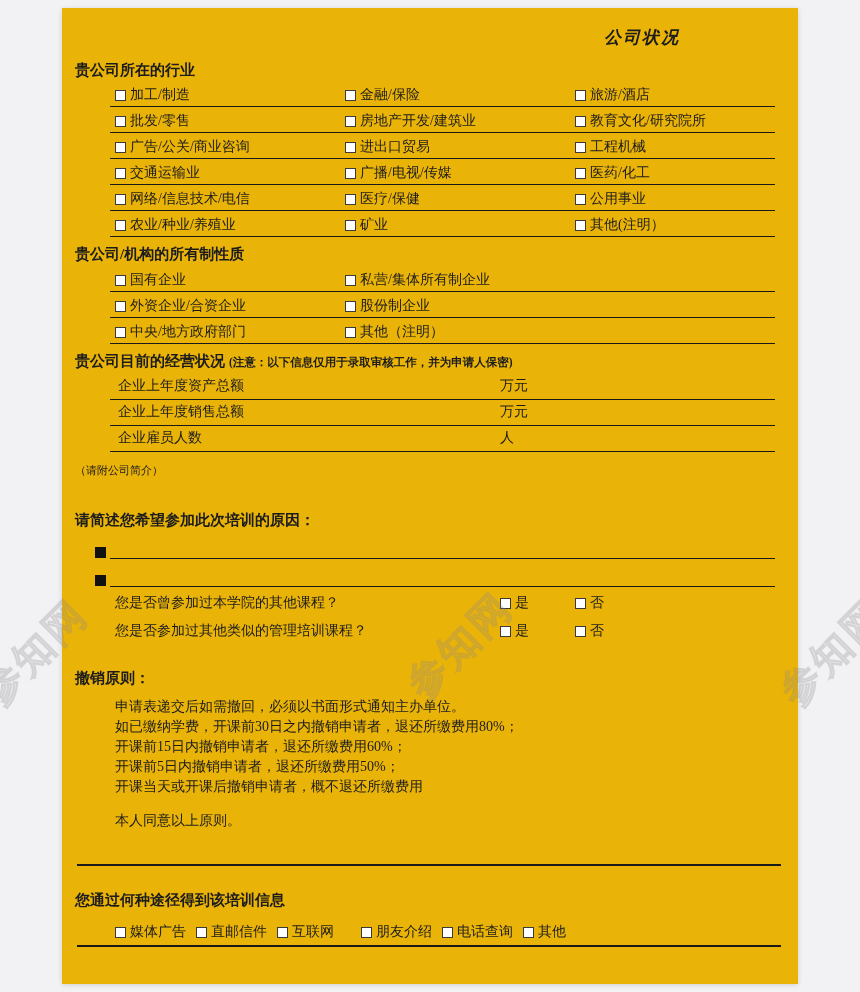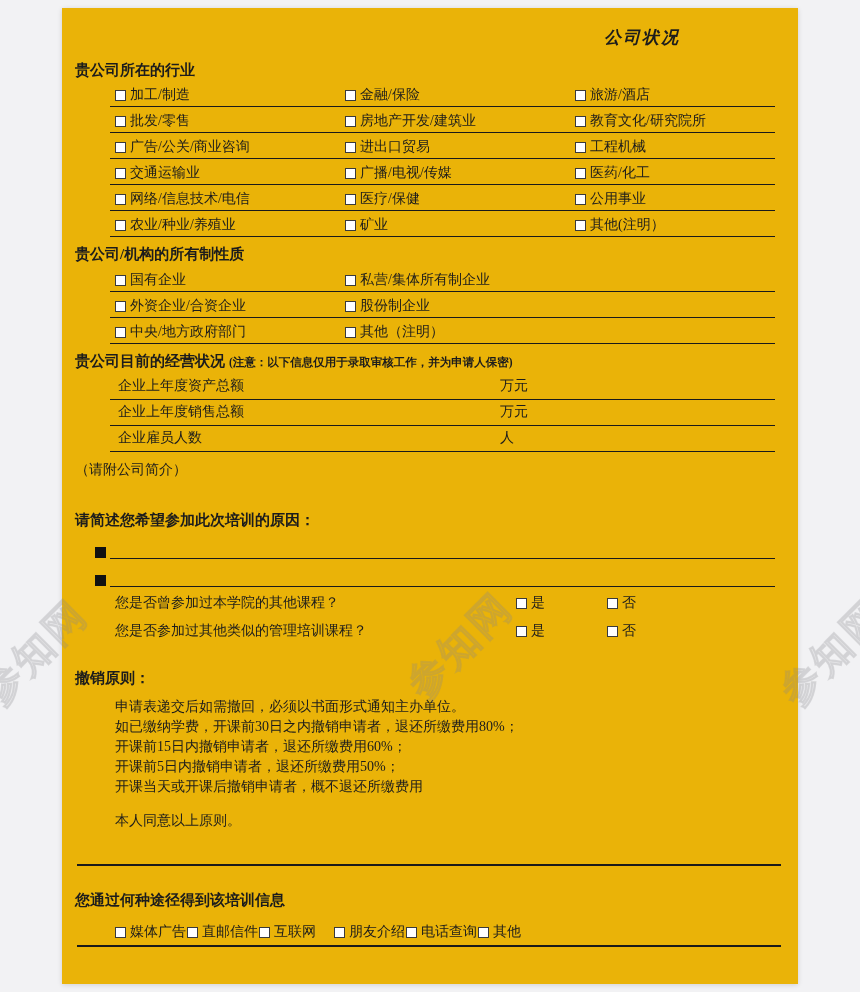--- a/index.html
+++ b/index.html
@@ -41,34 +41,34 @@
   .brow{
     display:flex;height:26px;align-items:center;
     border-bottom:1.5px solid #1a1a1a;
     margin:0 23px 0 48px;padding:0 0 2px 8px;box-sizing:border-box;
     font-size:14px;
   }
   .brows{margin-top:2px;}
   .blab{flex:0 0 382px;}
   .bunit{flex:0 0 auto;}
   .bfill{flex:1 1 auto;align-self:stretch;}
-  .attach{font-size:14px;margin:9px 0 0 13px;line-height:18px;}
+  .attach{font-size:11px;margin:9px 0 0 13px;line-height:18px;}
   .h-reason{margin-top:31px;line-height:21px;}
   .bullet-row{
     display:flex;align-items:flex-end;height:28px;
     margin:0 23px 0 33px;
   }
   .bullet{
     width:11px;height:11px;background:#111;flex:0 0 auto;
     margin:0 4px 1px 0;
   }
   .bline{flex:1 1 auto;border-bottom:1.6px solid #1a1a1a;height:100%;}
   .q-row{
     display:flex;align-items:center;height:28px;
-    margin:0 23px 0 48px;padding-left:5px;font-size:14px;gap:16px;
+    margin:0 23px 0 48px;padding-left:5px;font-size:14px;
   }
   .q-rows{margin-top:2px;}
   .qtext{flex:0 0 385px;}
   .qyes{flex:0 0 75px;display:flex;align-items:center;}
   .qno{display:flex;align-items:center;}
   .h-cancel{margin-top:22px;line-height:22px;}
   .paras{margin:8px 23px 0 53px;font-size:14px;line-height:20px;}
   .agree{margin:14px 0 0 53px;font-size:14px;line-height:20px;}
   .sig-row{
     display:flex;align-items:flex-end;height:21px;margin:10px 17px 0 15px;
@@ -76,21 +76,21 @@
     padding-bottom:2px;
     flex-direction:column;
   }
   .sig-left{flex:0 0 195px;align-self:stretch;}
   .sig-mid{flex:0 0 190px;align-self:stretch;}
   .sig-right{flex:1 1 auto;align-self:stretch;}
   .h-source{margin-top:24px;line-height:21px;}
   .src-row{
     display:flex;align-items:flex-end;height:24px;margin:6px 17px 0 15px;
     padding:0 0 4px 38px;border-bottom:2px solid #1a1a1a;
-    font-size:14px;box-sizing:content-box;gap:1px;
+    font-size:14px;box-sizing:content-box;gap:10px;
   }
   .gap-lg{margin-left:17px;}
   .wm{
     position:absolute;z-index:6;pointer-events:none;white-space:nowrap;
     transform:rotate(-45deg);font-size:40px;font-weight:700;letter-spacing:3px;
     color:rgba(135,135,140,0.10);
     -webkit-text-stroke:1px rgba(135,135,140,0.22);
   }
   .wm-left{left:-30px;top:625px;}
   .wm-center{left:395px;top:618px;}

